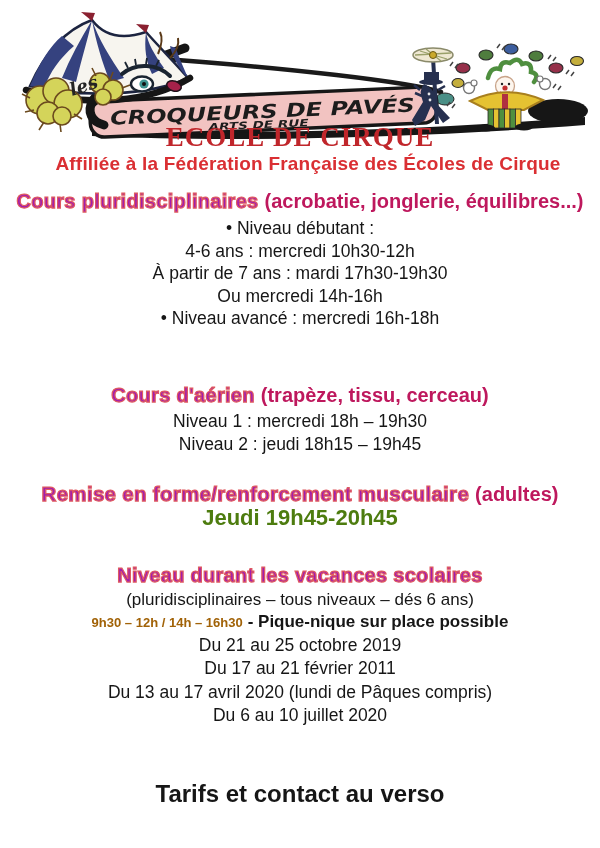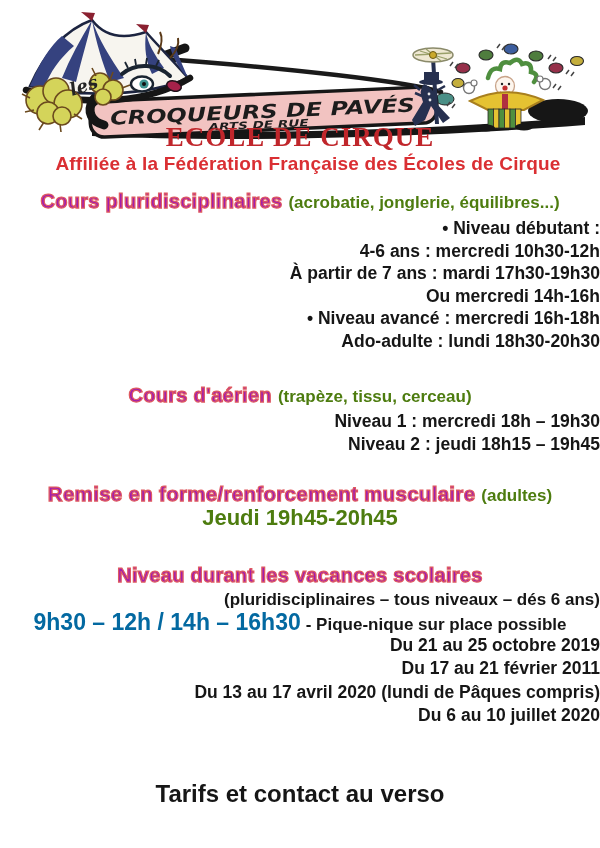--- a/index.html
+++ b/index.html
@@ -16,28 +16,28 @@
   .doc-subtitle{
     top:153px;font-weight:bold;font-size:19px;color:#da2f33;letter-spacing:0.2px;padding-left:16px;
   }
   .heading-row{font-weight:bold;}
   .outlined{
     font-weight:bold;color:#a21caf;
     -webkit-text-stroke:1.25px #df5a60;
     letter-spacing:0.3px;
   }
   .h-big{font-size:20px;}
-  .h-note{font-size:17px;color:#4d7c0f;margin-left:6px;font-weight:bold;}
+  .h-note{font-size:20px;color:#be185d;margin-left:6px;font-weight:bold;}
   .bodyline{
-    font-weight:bold;font-size:17.5px;color:#161616;
-    height:22.6px;line-height:22.6px;white-space:nowrap;text-align:right;
+    font-weight:normal;font-size:17.5px;color:#161616;
+    height:22.6px;line-height:22.6px;white-space:nowrap;
   }
   .sec{position:absolute;left:0;right:0;text-align:center;}
   .big-line{font-weight:bold;color:#4d7c0f;}
-  .hours-big{font-size:23px;font-weight:bold;color:#0369a1;}
+  .hours-big{font-size:13px;font-weight:bold;color:#a16207;}
   .hours-note{font-size:17px;font-weight:bold;color:#161616;margin-left:5px;}
   .jeudi{top:505px;font-size:22px;}
   .footer-line{top:780px;font-weight:bold;font-size:24px;color:#161616;}
   svg text{user-select:none;}
 </style>
 </head>
 <body>
 
 <svg width="600" height="134" viewBox="0 0 600 134" style="position:absolute;top:6px;left:0;">
 
@@ -159,21 +159,20 @@
 
 <div class="abs heading-row" style="top:190px">
   <span class="outlined h-big">Cours pluridisciplinaires</span><span class="h-note">(acrobatie, jonglerie, équilibres...)</span>
 </div>
 <div class="sec" style="top:217px">
   <div class="bodyline">• Niveau débutant :</div>
   <div class="bodyline">4-6 ans : mercredi 10h30-12h</div>
   <div class="bodyline">À partir de 7 ans : mardi 17h30-19h30</div>
   <div class="bodyline">Ou mercredi 14h-16h</div>
   <div class="bodyline">• Niveau avancé : mercredi 16h-18h</div>
-  <div class="bodyline">Ado-adulte : lundi 18h30-20h30</div>
 </div>
 
 <div class="abs heading-row" style="top:384px">
   <span class="outlined h-big">Cours d'aérien</span><span class="h-note">(trapèze, tissu, cerceau)</span>
 </div>
 <div class="sec" style="top:410px">
   <div class="bodyline">Niveau 1 : mercredi 18h – 19h30</div>
   <div class="bodyline">Niveau 2 : jeudi 18h15 – 19h45</div>
 </div>
 

